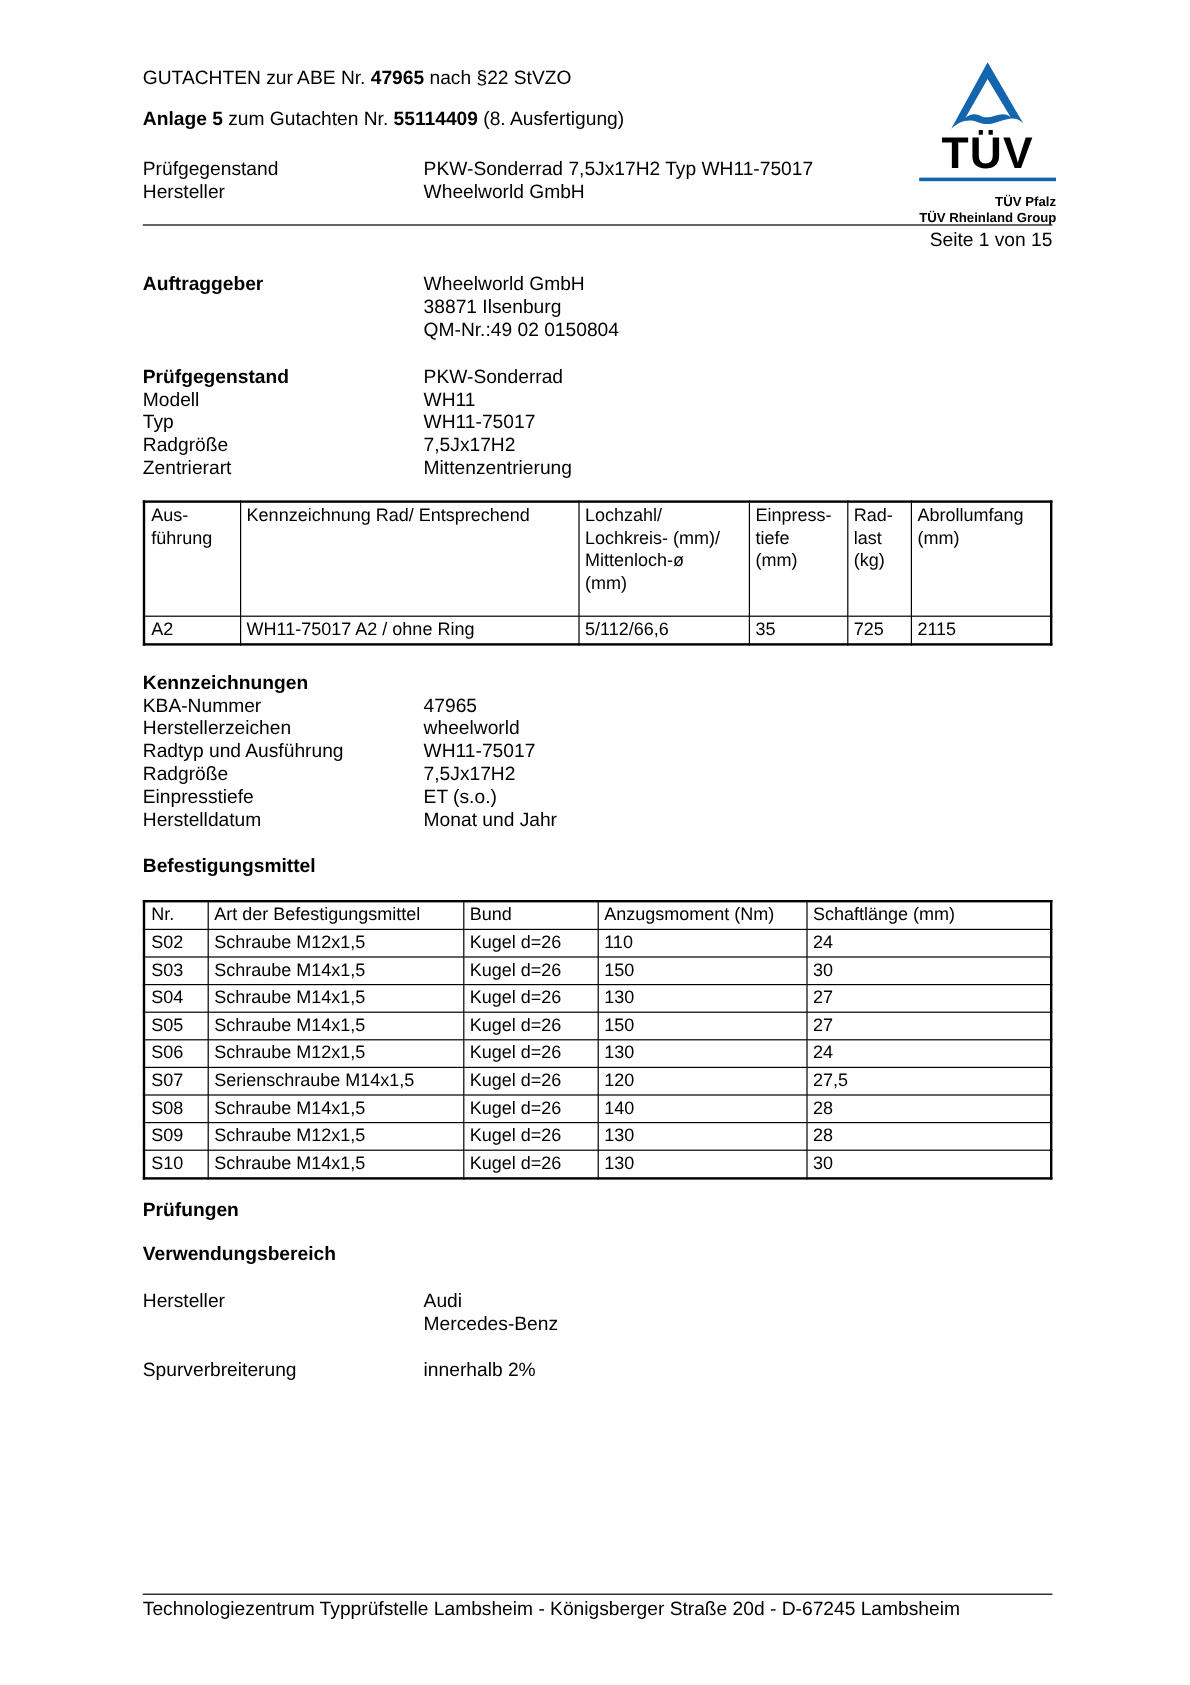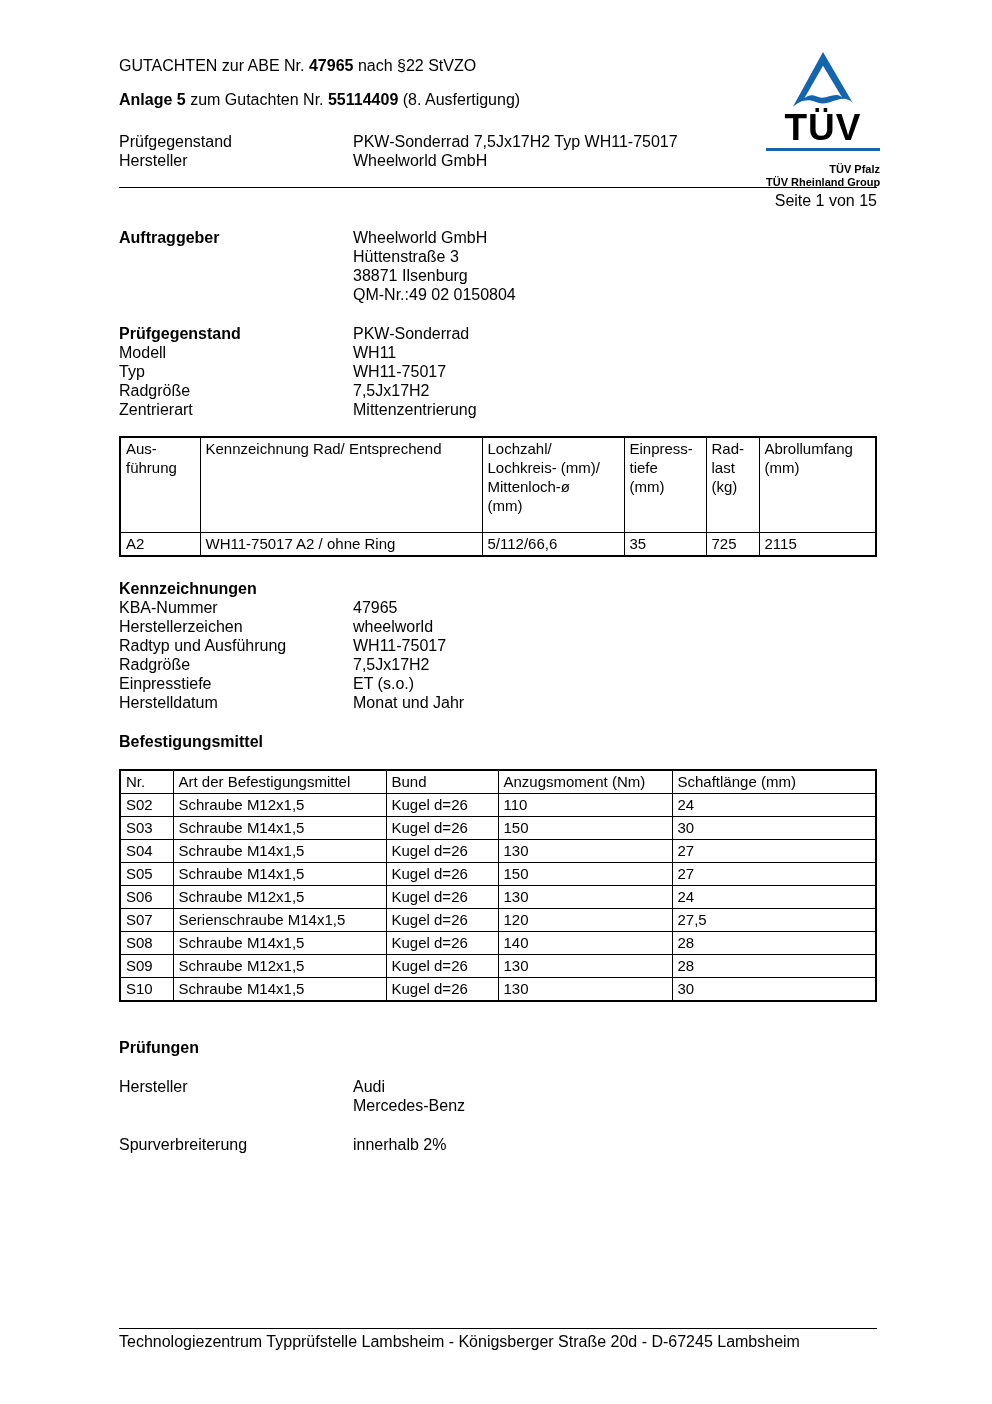--- a/index.html
+++ b/index.html
@@ -70,21 +70,21 @@
   .t1 th { height: 95px; }
 
   .t2 { margin-top: 18px; }
   .t2 th:nth-child(1) { width: 53px; }
   .t2 th:nth-child(2) { width: 213px; }
   .t2 th:nth-child(3) { width: 112px; }
   .t2 th:nth-child(4) { width: 174px; }
 
   .sec-kennzeichnungen { margin-top: 22px; }
   .sec-befestigung-title { margin-top: 20px; font-size: 16px; line-height: 19px; }
-  .sec-pruefungen-title { margin-top: 36px; font-size: 16px; line-height: 19px; }
+  .sec-pruefungen-title { margin-top: 16px; font-size: 16px; line-height: 19px; }
   .pruefungen-text { margin-top: 18px; font-size: 16px; line-height: 19.5px; max-width: 760px; }
   .sec-verwendung-title { margin-top: 18px; font-size: 16px; line-height: 19px; }
   .verwendung-hersteller { margin-top: 20px; }
   .verwendung-spur { margin-top: 20px; }
   .lines > div { line-height: 19px; }
 
   .footer {
     position: absolute;
     left: 119px; right: 115px; top: 1328px;
   }
@@ -125,21 +125,20 @@
   </div>
 
   <div class="rule"></div>
   <div class="page-number">Seite 1 von 15</div>
 
   <div class="kv-block sec-auftraggeber">
     <div class="kv-row">
       <span class="kv-label bold">Auftraggeber</span>
       <span class="kv-value lines">
           <div>Wheelworld GmbH</div>
-          <div>Hüttenstraße 3</div>
           <div>38871 Ilsenburg</div>
           <div>QM-Nr.:49 02 0150804</div>
         </span>
     </div>
   </div>
 
   <div class="kv-block sec-pruefgegenstand">
     <div class="kv-row">
       <span class="kv-label bold">Prüfgegenstand</span>
       <span class="kv-value">PKW-Sonderrad</span>
@@ -299,20 +298,21 @@
           <td>Schraube M14x1,5</td>
           <td>Kugel d=26</td>
           <td>130</td>
           <td>30</td>
         </tr>
       </tbody>
     </table>
 
   <div class="sec-pruefungen-title bold">Prüfungen</div>
 
+  <div class="sec-verwendung-title bold">Verwendungsbereich</div>
   <div class="kv-block verwendung-hersteller">
     <div class="kv-row">
       <span class="kv-label">Hersteller</span>
       <span class="kv-value lines">
           <div>Audi</div>
           <div>Mercedes-Benz</div>
         </span>
     </div>
   </div>
   <div class="kv-block verwendung-spur">

